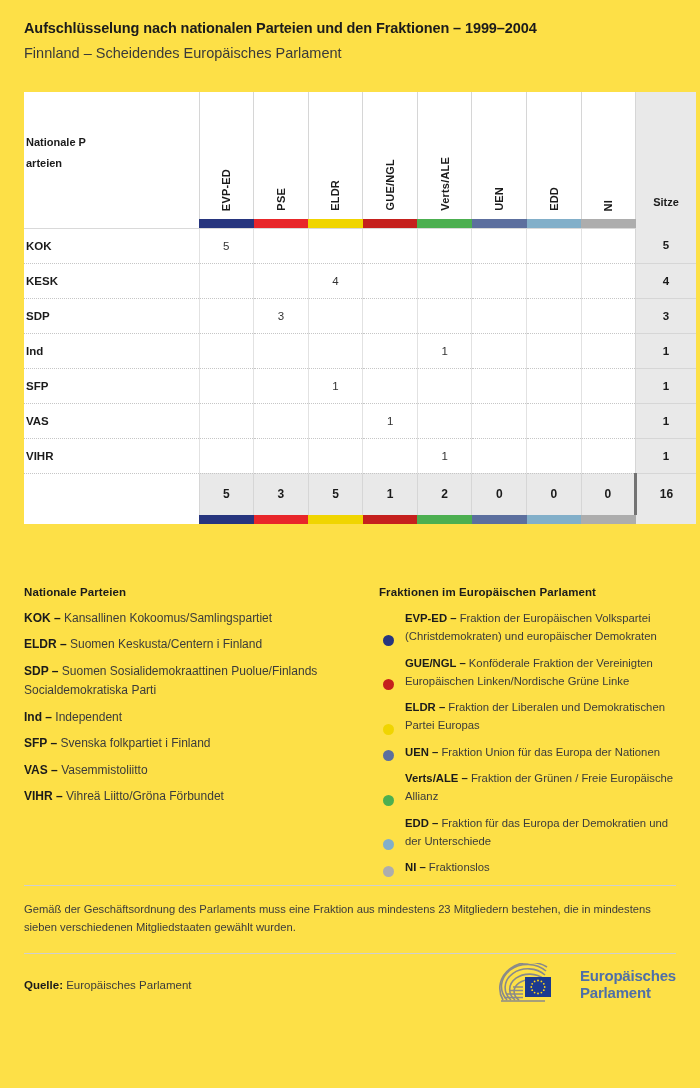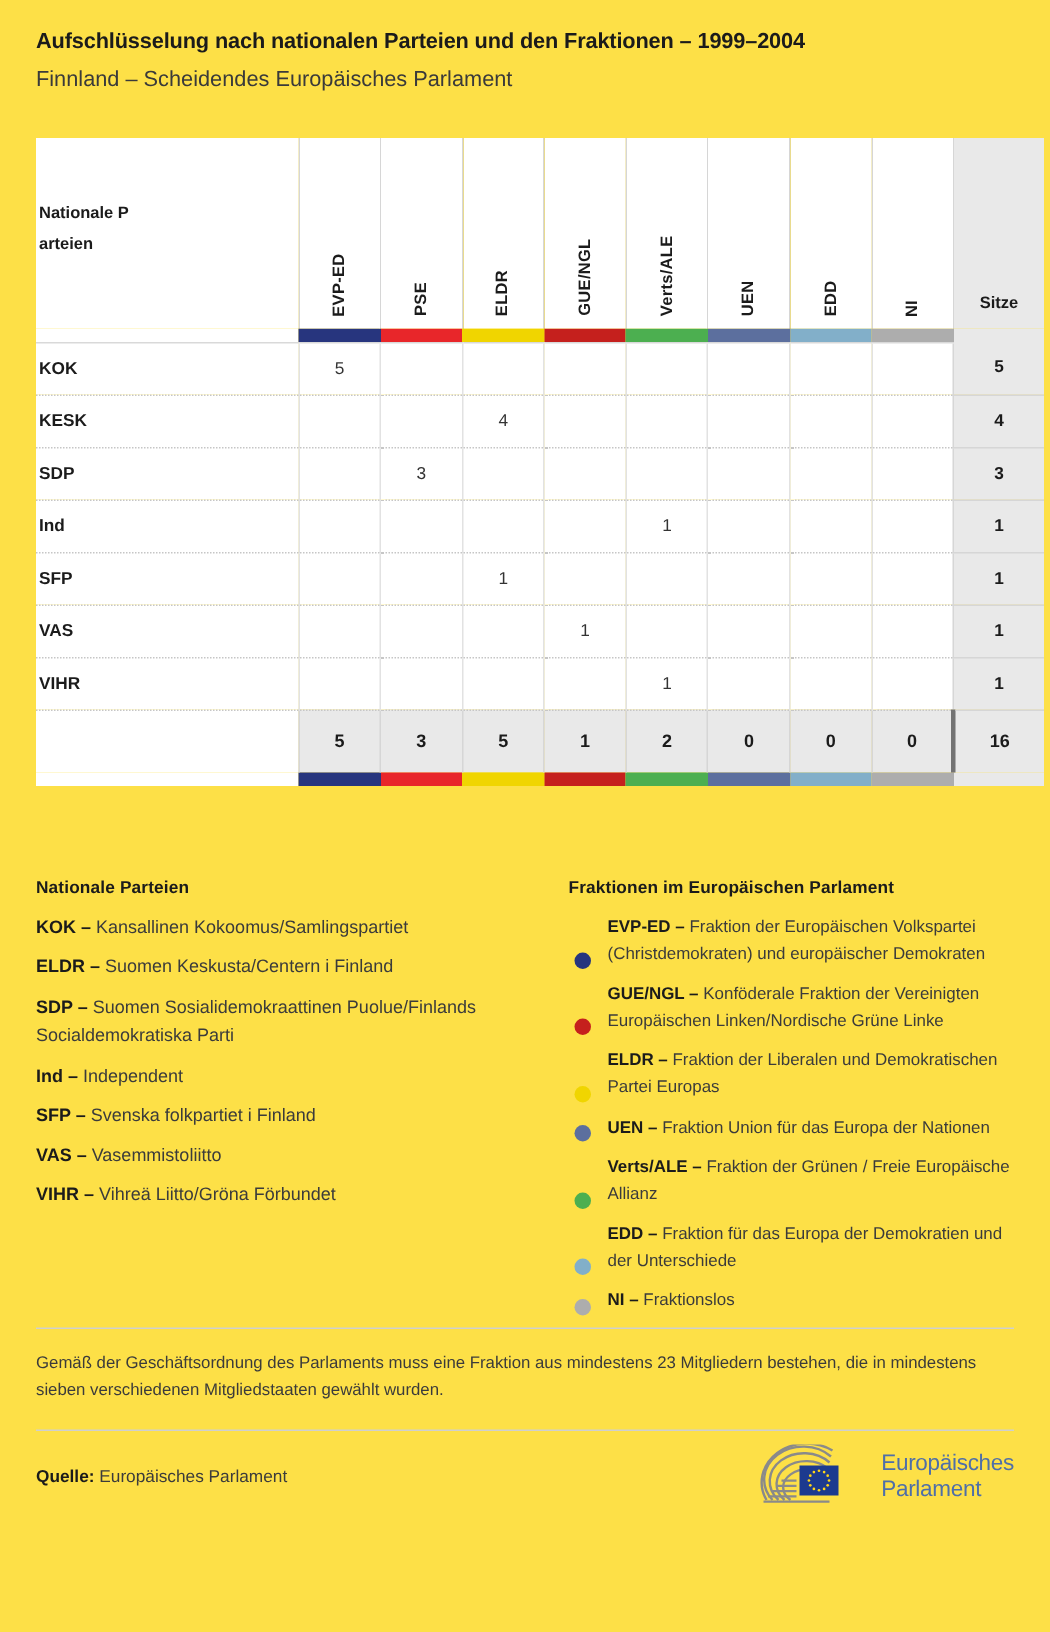--- a/index.html
+++ b/index.html
@@ -222,21 +222,21 @@
     height: 62px;
   }
   .source {
     font-size: 11.5px;
     color: #3b3b3b;
   }
   .source b { color: #1b1b1b; }
   .ep-logo { display: flex; align-items: center; gap: 9px; }
   .ep-word {
     font-size: 15px;
-    font-weight: normal;
+    font-weight: bold;
     line-height: 1.12;
     color: #4f6fa8;
     letter-spacing: -0.2px;
   }
 </style>
 </head>
 <body>
 
 <div id="page">
 

